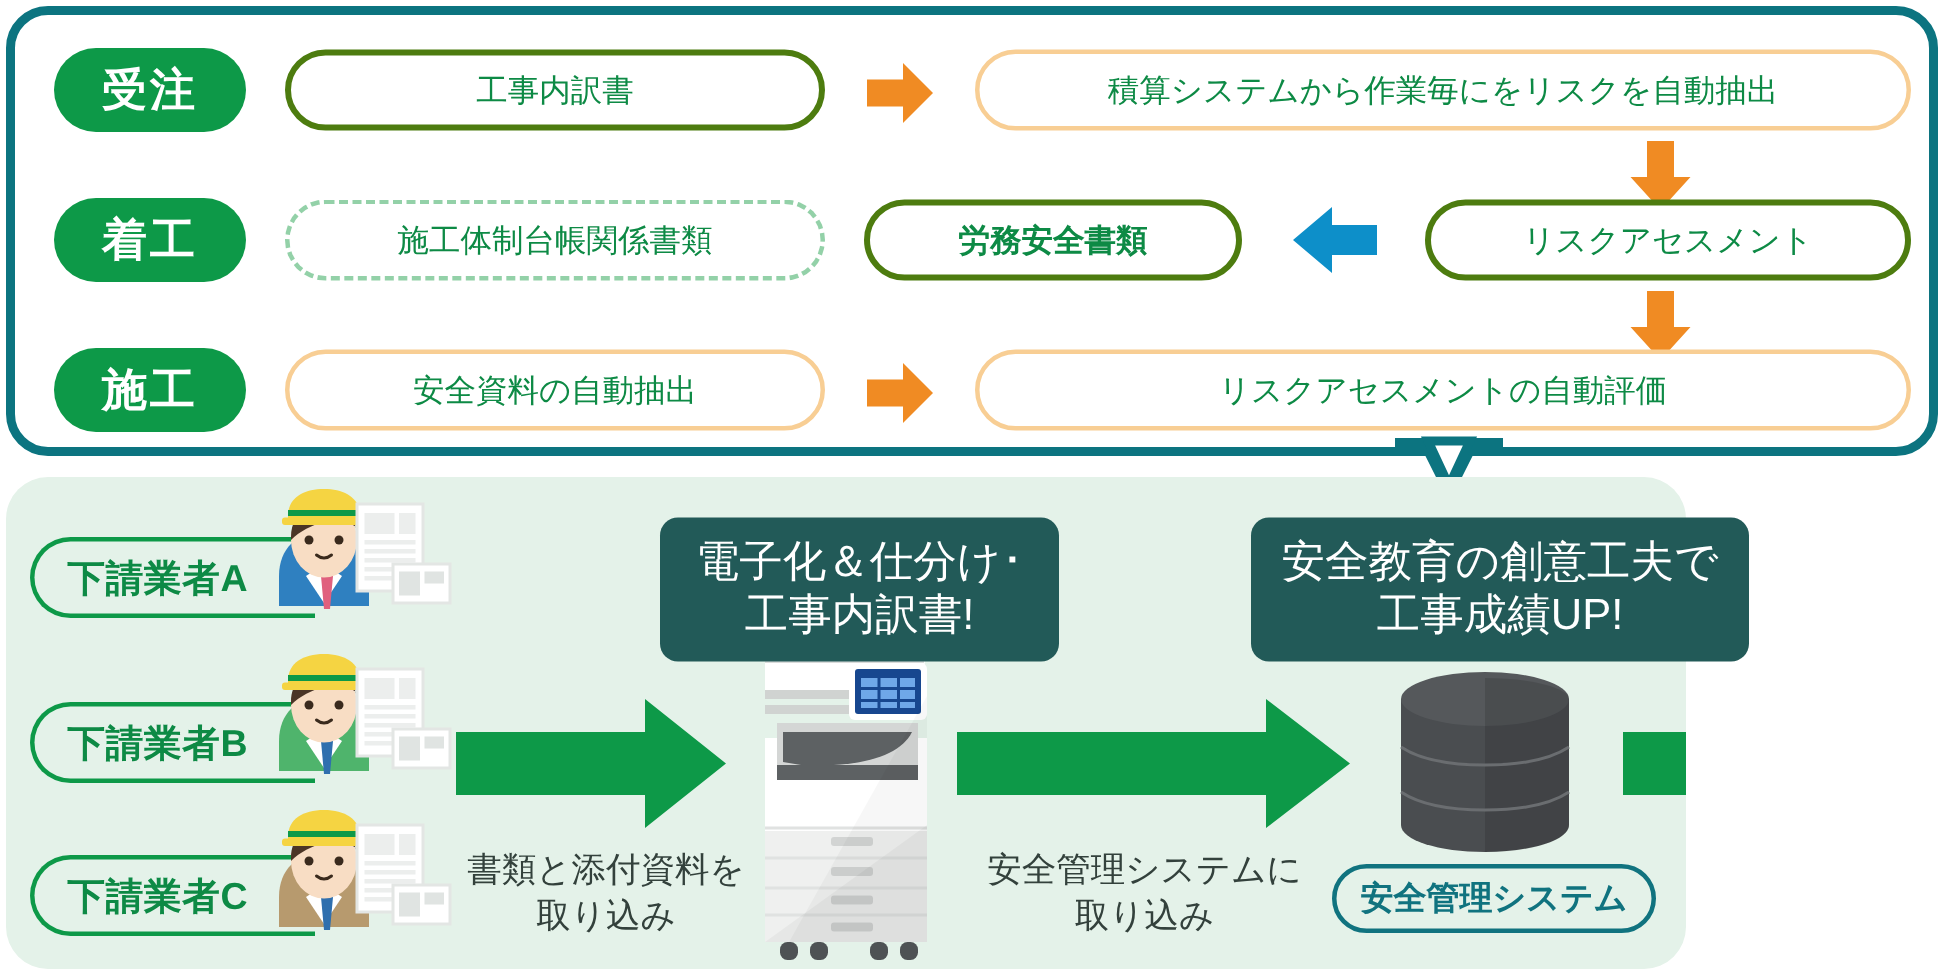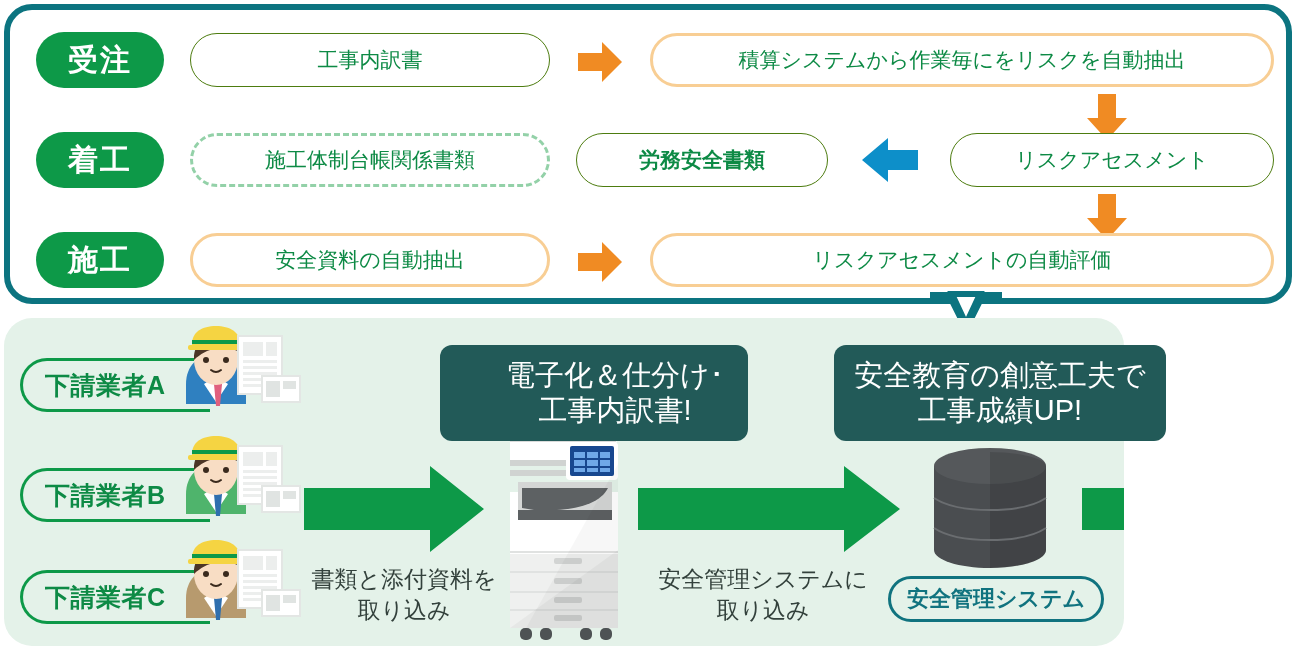--- a/index.html
+++ b/index.html
@@ -38,21 +38,21 @@
     position:absolute;
     height:54px;
     border-radius:27px;
     background:#ffffff;
     display:flex;align-items:center;justify-content:center;
     color:#0d8a45;
     font-size:21px;
     box-sizing:border-box;
     white-space:nowrap;
   }
-  .pill.green{border:1px solid #4d7c0f;}
+  .pill.green{border:4px solid #4d7c0f;}
   .pill.orange{border:3px solid #f8ce94;}
   .pill.dashed{border:3px dashed #93d1a8;background:transparent;}
 
   
   .arrow-r{position:absolute;width:44px;height:40px;}
   .arrow-d{position:absolute;width:40px;height:46px;}
   .arrow-l{position:absolute;width:56px;height:44px;}
 
   
   .bot-panel{
@@ -401,21 +401,21 @@
     </div>
     <div class="caption" style="left:634px;top:246px;width:250px;">
       <div>安全管理システムに</div>
       <div>取り込み</div>
     </div>
 
     <div class="tag teal" style="left:884px;top:258px;width:216px;">安全管理システム</div>
     <div class="tag green" style="left:1132px;top:258px;width:144px;">元請業者</div>
   </div>
 
-  <div class="callout" style="left:440px;top:345px;width:266px;height:96px;padding-left:42px;">
+  <div class="callout" style="left:440px;top:345px;width:266px;height:96px;">
     <div>電子化＆仕分け･</div>
     <div>工事内訳書!</div>
   </div>
   <div class="callout" style="left:834px;top:345px;width:332px;height:96px;">
     <div>安全教育の創意工夫で</div>
     <div>工事成績UP!</div>
   </div>
 
 </div>
 

